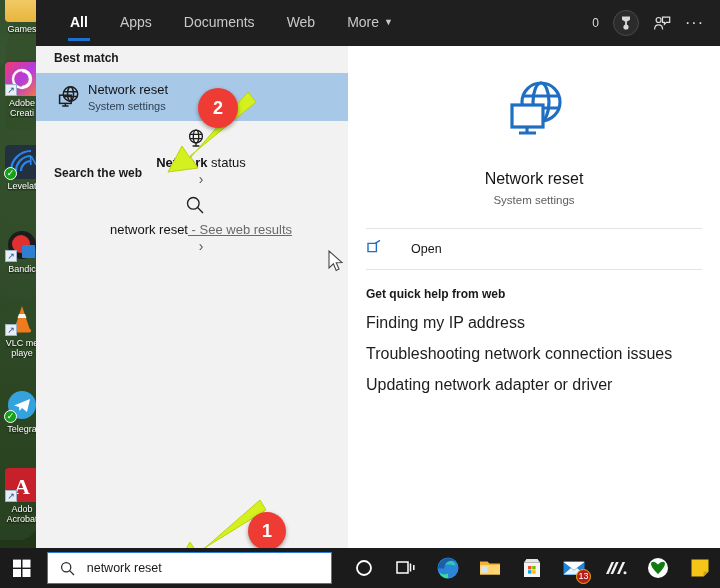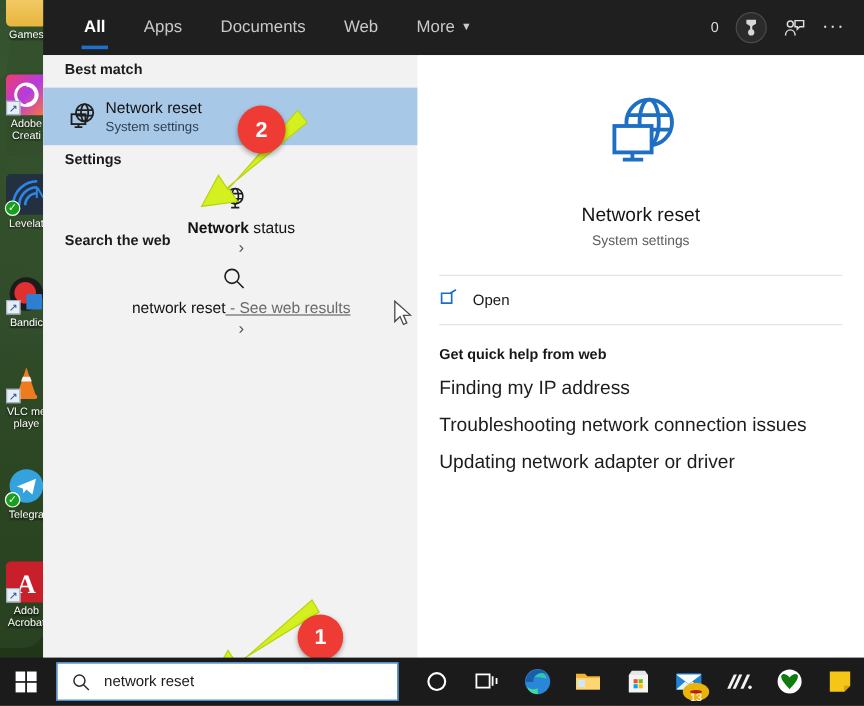--- a/index.html
+++ b/index.html
@@ -116,21 +116,21 @@
 
   
   .pv-hero { padding-top: 26px; text-align: center; }
   .pv-title { font-size: 16px; color: #141414; margin-top: 18px; }
   .pv-sub { font-size: 11.5px; color: #5d5d5d; margin-top: 6px; }
   .pv-divider { height: 1px; background: #e3e3e3; margin: 22px 18px 0 18px; }
   .pv-action {
     display: flex; align-items: center; height: 40px; padding-left: 18px;
     cursor: default;
   }
-  .pv-action-label { font-size: 12.5px; color: #161616; margin-left: 10px; }
+  .pv-action-label { font-size: 12.5px; color: #161616; margin-left: 27px; }
   .pv-help-head {
     font-size: 12px; font-weight: bold; color: #181818;
     padding: 17px 0 0 18px;
   }
   .pv-help-item {
     font-size: 16px; color: #1d1d1d; padding: 13px 0 0 18px; cursor: default;
   }
 
   
   .badge {
@@ -160,21 +160,21 @@
   .search-ico { margin-left: 11px; display: flex; }
   .search-text { font-size: 12.5px; color: #1a1a1a; margin-left: 11px; }
   .tb-icons { display: flex; align-items: center; gap: 2px; margin-left: 12px; }
   .tb-item {
     position: relative; width: 40px; height: 40px;
     display: flex; align-items: center; justify-content: center;
   }
   .tb-badge {
     position: absolute; right: 3px; bottom: 4px;
     min-width: 15px; height: 15px; border-radius: 50%;
-    background: #b91c1c; border: 6px solid #eab308; color: #fff;
+    background: #b91c1c; border: 1px solid #eab308; color: #fff;
     font-size: 9px; line-height: 13px; text-align: center;
   }
 </style>
 </head>
 <body>
 
 <div id="root">
 
   <div class="desktop">
     <div class="desktop-leaf" style="left:-30px;top:60px;width:90px;height:200px;"></div>
@@ -323,21 +323,20 @@
                 <path d="M11.4 20.4v2.6M8.2 23h6.4"></path>
               </g>
             </svg>
           </span>
           <span class="res-txt">
             <div class="res-title">Network reset</div>
             <div class="res-sub">System settings</div>
           </span>
         </div>
 
-        <div class="section-head">Settings</div>
 
         <div class="res-row small">
           <span class="res-ico">
             <svg width="24" height="24" viewBox="0 0 24 24">
               <g fill="none" stroke="#1e1e1e" stroke-width="1.35">
                 <circle cx="12" cy="10.5" r="6.4"></circle>
                 <ellipse cx="12" cy="10.5" rx="2.7" ry="6.4"></ellipse>
                 <path d="M5.8 8.4h12.4M5.8 12.6h12.4"></path>
                 <path d="M12 17v3M8.6 20h6.8"></path>
               </g>

